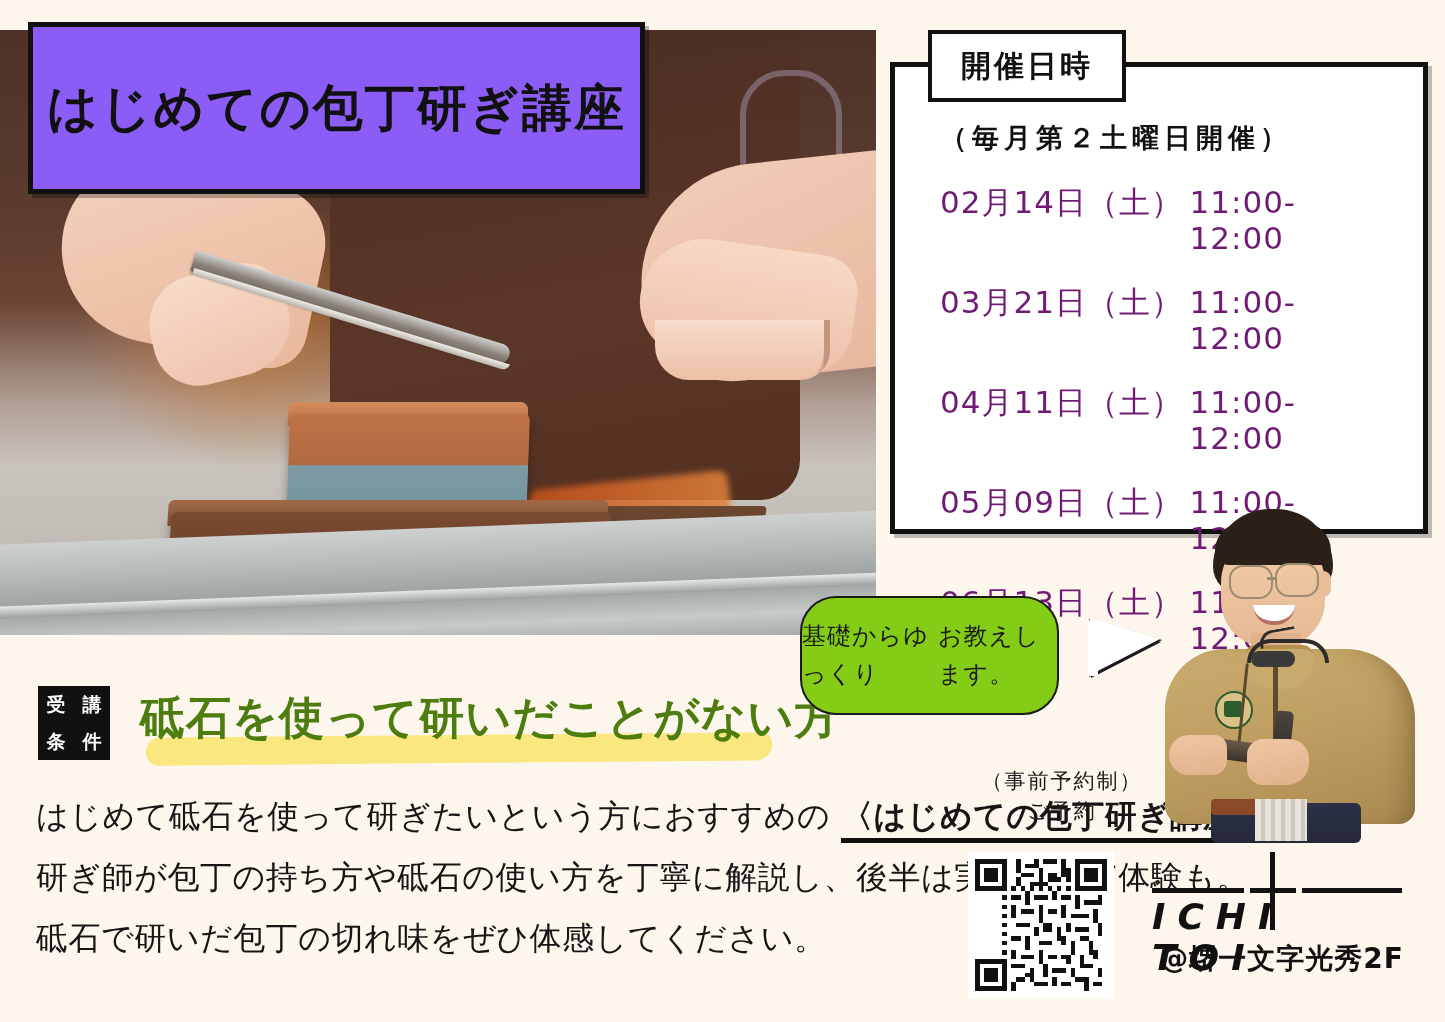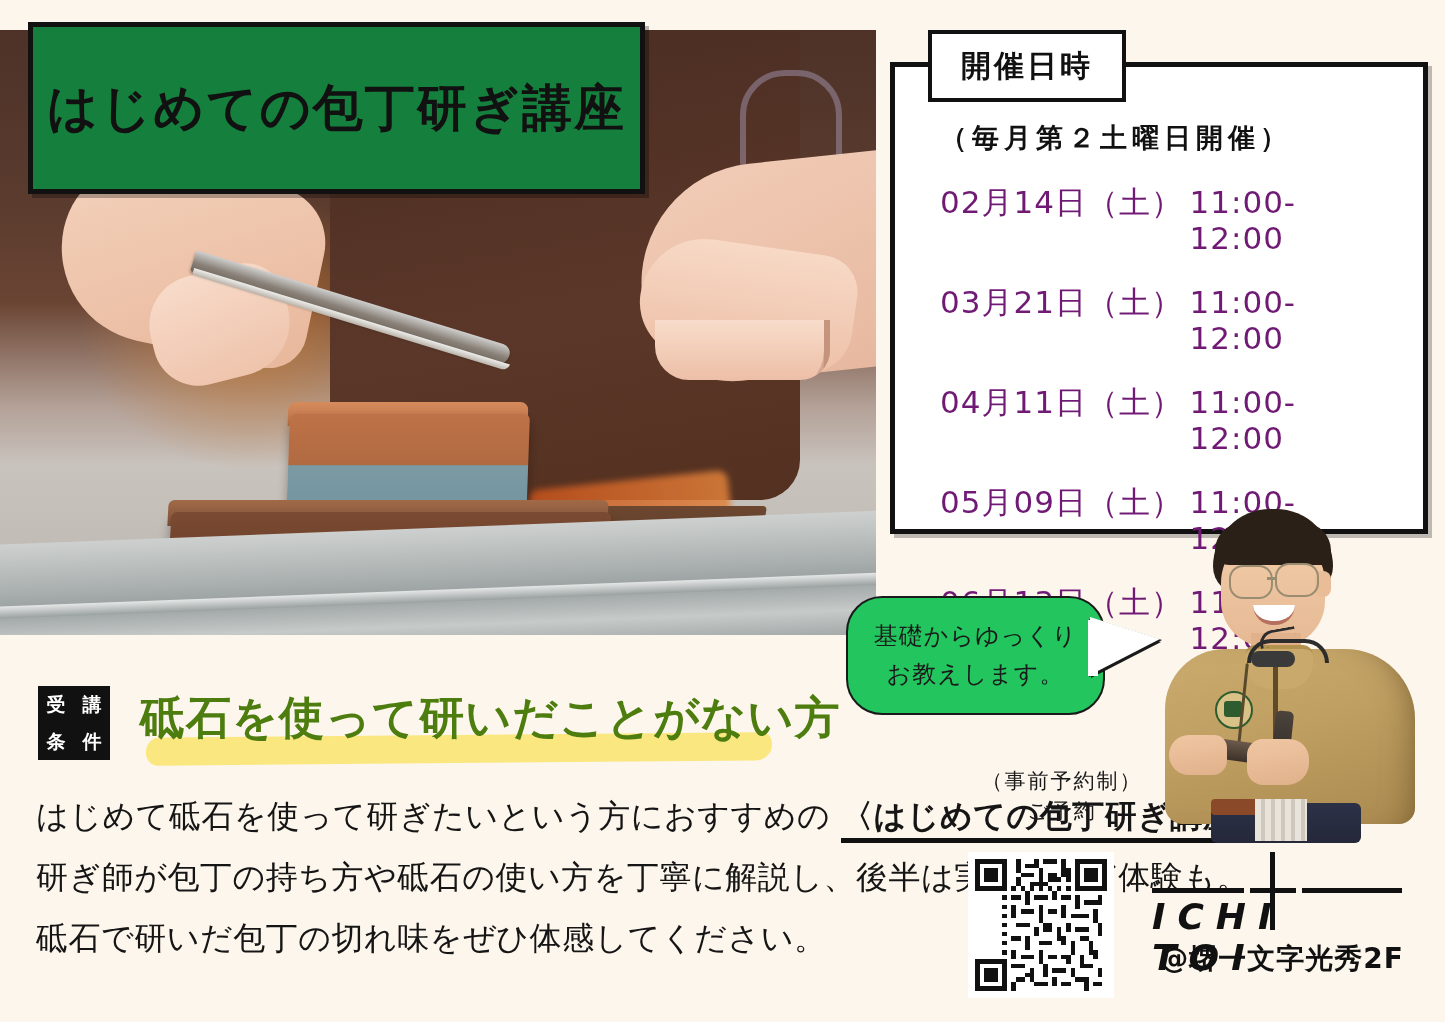--- a/index.html
+++ b/index.html
@@ -87,21 +87,21 @@
   .tray-lip{position:absolute;left:-20px;top:560px;width:900px;height:12px;
     background:linear-gradient(180deg,#e4e7e6,#9ba1a1);transform:skewY(-2.2deg);}
   
   .belt{position:absolute;left:530px;top:450px;width:200px;height:50px;
     background:linear-gradient(90deg,#c6521c,#e0823c);
     border-radius:10px;filter:blur(3px);opacity:.85;transform:rotate(-6deg);}
 
   
   .title-box{
     position:absolute;left:28px;top:22px;width:607px;height:162px;
-    background:#15803d;border:5px solid #111;
+    background:#8b5cf6;border:5px solid #111;
     display:flex;align-items:center;justify-content:center;
     box-shadow:4px 4px 0 rgba(0,0,0,.28);
   }
   .title-text{
     font-family:"DejaVu Sans","Liberation Sans",sans-serif;
     font-size:50px;font-weight:700;color:#111;letter-spacing:2px;white-space:nowrap;
   }
 
   
   .sched-box{
@@ -123,23 +123,23 @@
   }
   .sched-list{position:absolute;left:940px;top:182px;width:450px;}
   .sched-row{display:flex;align-items:baseline;margin-bottom:26px;
     font-family:"DejaVu Sans","Liberation Sans",sans-serif;
     font-size:31px;color:#701a75;letter-spacing:1px;}
   .sched-date{width:250px;}
   .sched-time{}
 
   
   .bubble{
-    position:absolute;left:846px;top:596px;width:255px;height:115px;
-    background:#22c55e;border:2.5px solid #1a1a1a;border-radius:36px;
-    display:flex;flex-direction:column;align-items:center;justify-content:center;
+    position:absolute;left:800px;top:596px;width:255px;height:115px;
+    background:#84cc16;border:2.5px solid #1a1a1a;border-radius:36px;
+    display:flex;align-items:center;justify-content:center;
     z-index:5;
   }
   .bubble-line{font-family:"DejaVu Sans","Liberation Sans",sans-serif;
     font-size:24px;color:#1a1a1a;letter-spacing:1px;line-height:1.55;}
   .bubble-tail{position:absolute;left:1090px;top:617px;width:0;height:0;
     border-top:22px solid transparent;border-bottom:36px solid transparent;
     border-left:70px solid #fff;z-index:6;
     filter:drop-shadow(2px 1px 0 #1a1a1a) drop-shadow(-1px 2px 0 #1a1a1a);}
   .bubble-tail-mask{position:absolute;left:1088px;top:620px;width:10px;height:56px;
     background:#fff;z-index:7;}

